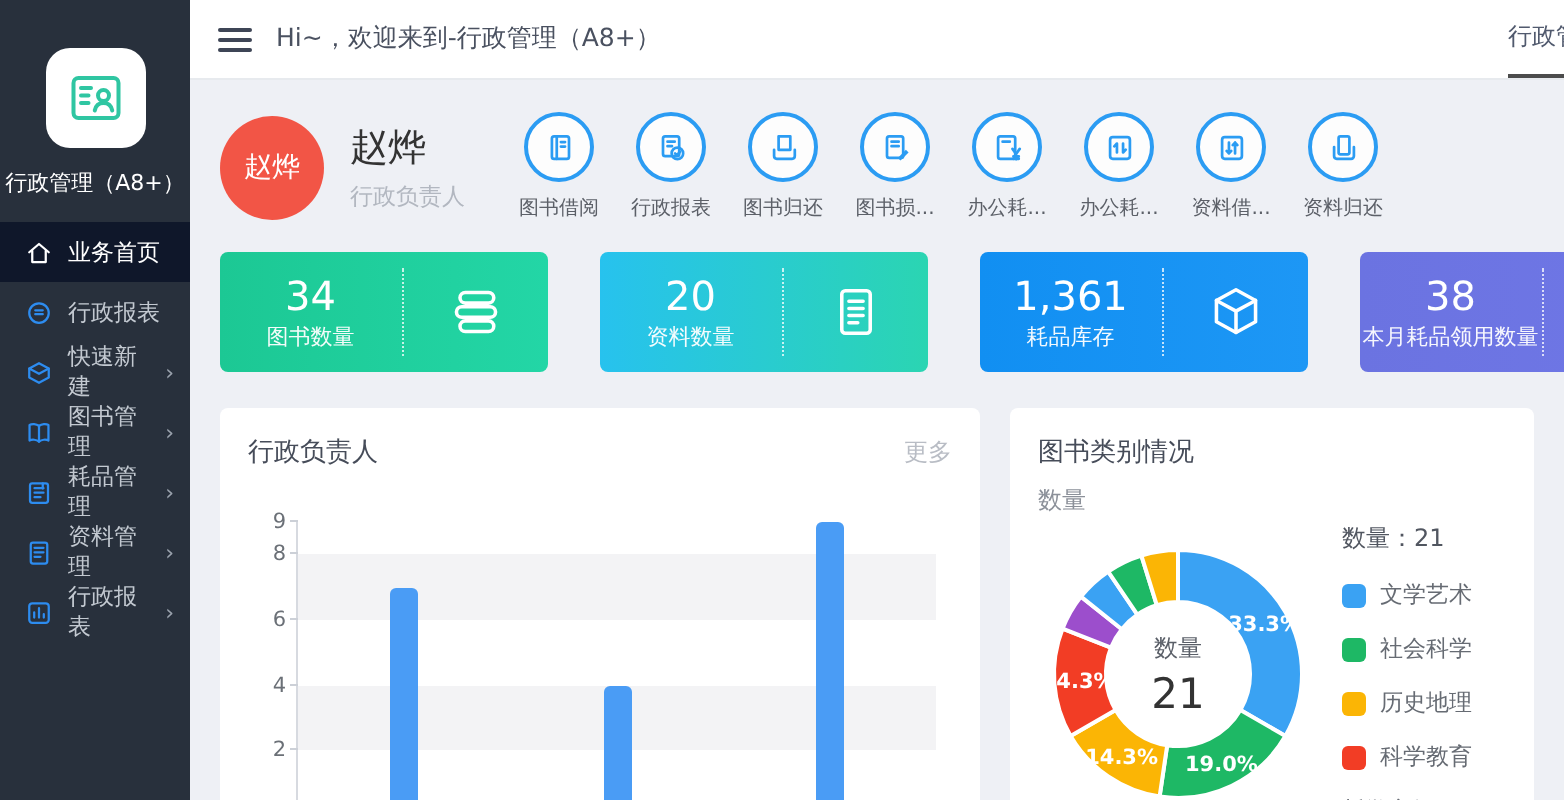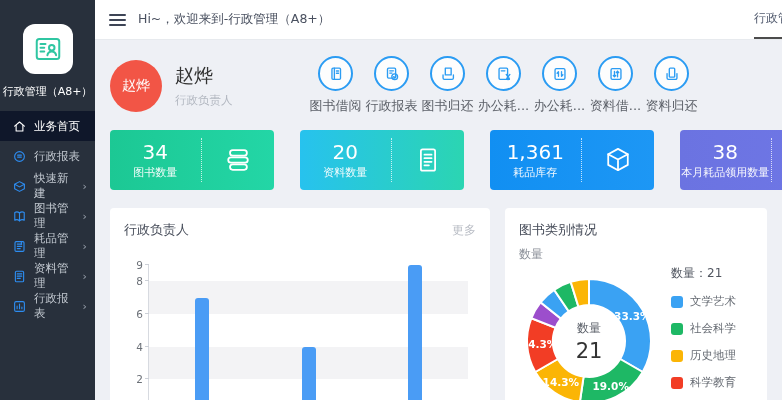--- a/index.html
+++ b/index.html
@@ -36,21 +36,21 @@
   .profile-row { display:flex; align-items:center; }
   .avatar { width:52px; height:52px; border-radius:50%; background:#f25546; color:#fff;
     font-size:14px; display:flex; align-items:center; justify-content:center; flex:0 0 52px; }
   .pname { margin-left:13px; }
   .pname .nm { font-size:19px; color:#333; }
   .pname .role { font-size:11.5px; color:#b2b7c0; margin-top:4px; }
   .shortcuts { margin-left:auto; margin-right:72px; display:flex; gap:9px; }
   .shortcut { width:47px; display:flex; flex-direction:column; align-items:center; cursor:pointer; }
   .shortcut .circ { width:35px; height:35px; border-radius:50%; border:2px solid #2b9cf3;
     color:#2b9cf3; display:flex; align-items:center; justify-content:center; background:#fdfdfd; }
-  .shortcut .lb { font-size:13px; color:#5c6068; margin-top:6px; white-space:nowrap; }
+  .shortcut .lb { font-size:10px; color:#5c6068; margin-top:6px; white-space:nowrap; }
 
   
   .cards-row { margin-top:15px; display:flex; gap:26px; }
   .scard { width:164px; flex:0 0 164px; height:60px; border-radius:4px; color:#fff;
     display:flex; align-items:center; cursor:pointer; }
   .sc-left { flex:1.25; text-align:center; }
   .sc-val { font-size:20px; line-height:1.1; }
   .sc-lab { font-size:11px; margin-top:2px; opacity:.95; white-space:nowrap; }
   .sc-div { height:44px; border-left:1px dotted rgba(255,255,255,.75); }
   .sc-ic { flex:1; display:flex; align-items:center; justify-content:center; }
@@ -218,20 +218,30 @@
               <span class="lb">行政报表</span>
             </div>
             <div class="shortcut">
               <span class="circ">
                 <svg width="18" height="18" viewBox="0 0 20 20" fill="none" stroke="currentColor" stroke-width="1.5" stroke-linecap="round" stroke-linejoin="round">
                   <path d="M7 3.5h6.5v7.5H7z"></path>
                   <path d="M4.5 11v3.5A1.5 1.5 0 0 0 6 16h8.5a1.5 1.5 0 0 0 1.5-1.5V11"></path>
                 </svg>
               </span>
               <span class="lb">图书归还</span>
+            </div>
+            <div class="shortcut">
+              <span class="circ">
+                <svg width="18" height="18" viewBox="0 0 20 20" fill="none" stroke="currentColor" stroke-width="1.5" stroke-linecap="round" stroke-linejoin="round">
+                  <rect x="5" y="3.5" width="9" height="12" rx="1.2"></rect>
+                  <path d="M7.5 6.5h4M7.5 9h4"></path>
+                  <path d="M11 15.5 15.5 11l1.5 1.5L12.5 17z" fill="currentColor" stroke="none"></path>
+                </svg>
+              </span>
+              <span class="lb">图书损...</span>
             </div>
             <div class="shortcut">
               <span class="circ">
                 <svg width="18" height="18" viewBox="0 0 20 20" fill="none" stroke="currentColor" stroke-width="1.5" stroke-linecap="round" stroke-linejoin="round">
                   <rect x="4.5" y="3.5" width="9.5" height="12.5" rx="1.2"></rect>
                   <path d="M7 6.5h4"></path>
                   <path d="M12.5 10.5l2 2.8 2-2.8M14.5 13.3v3M13 14.7h3M13 16h3"></path>
                 </svg>
               </span>
               <span class="lb">办公耗...</span>

